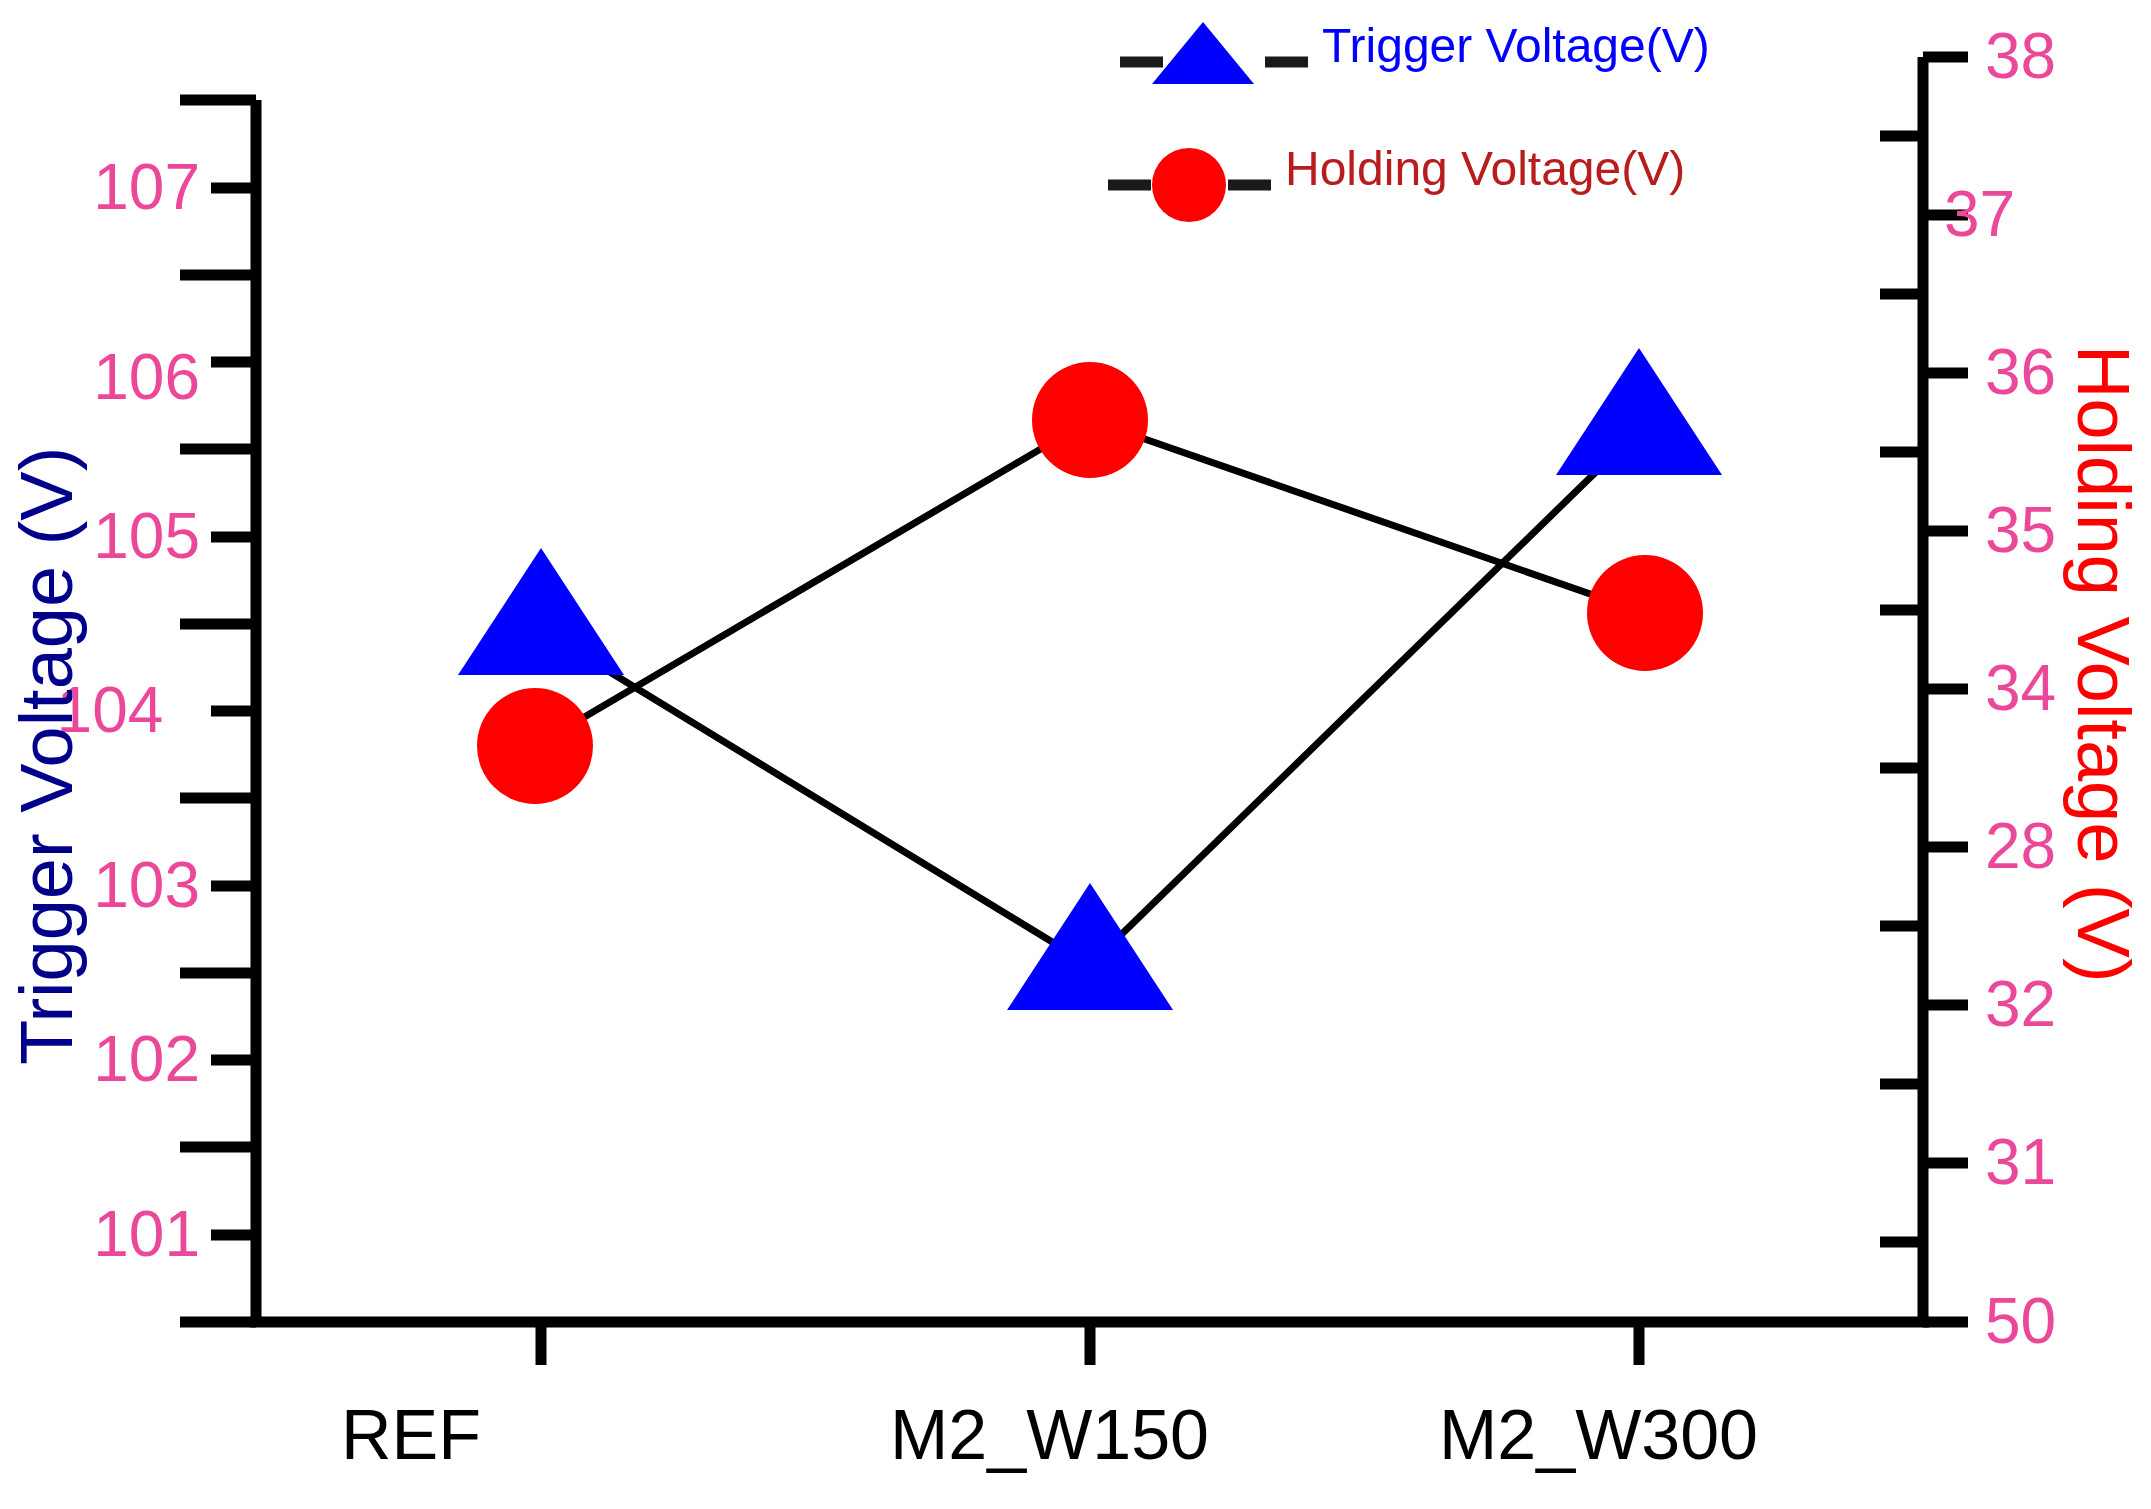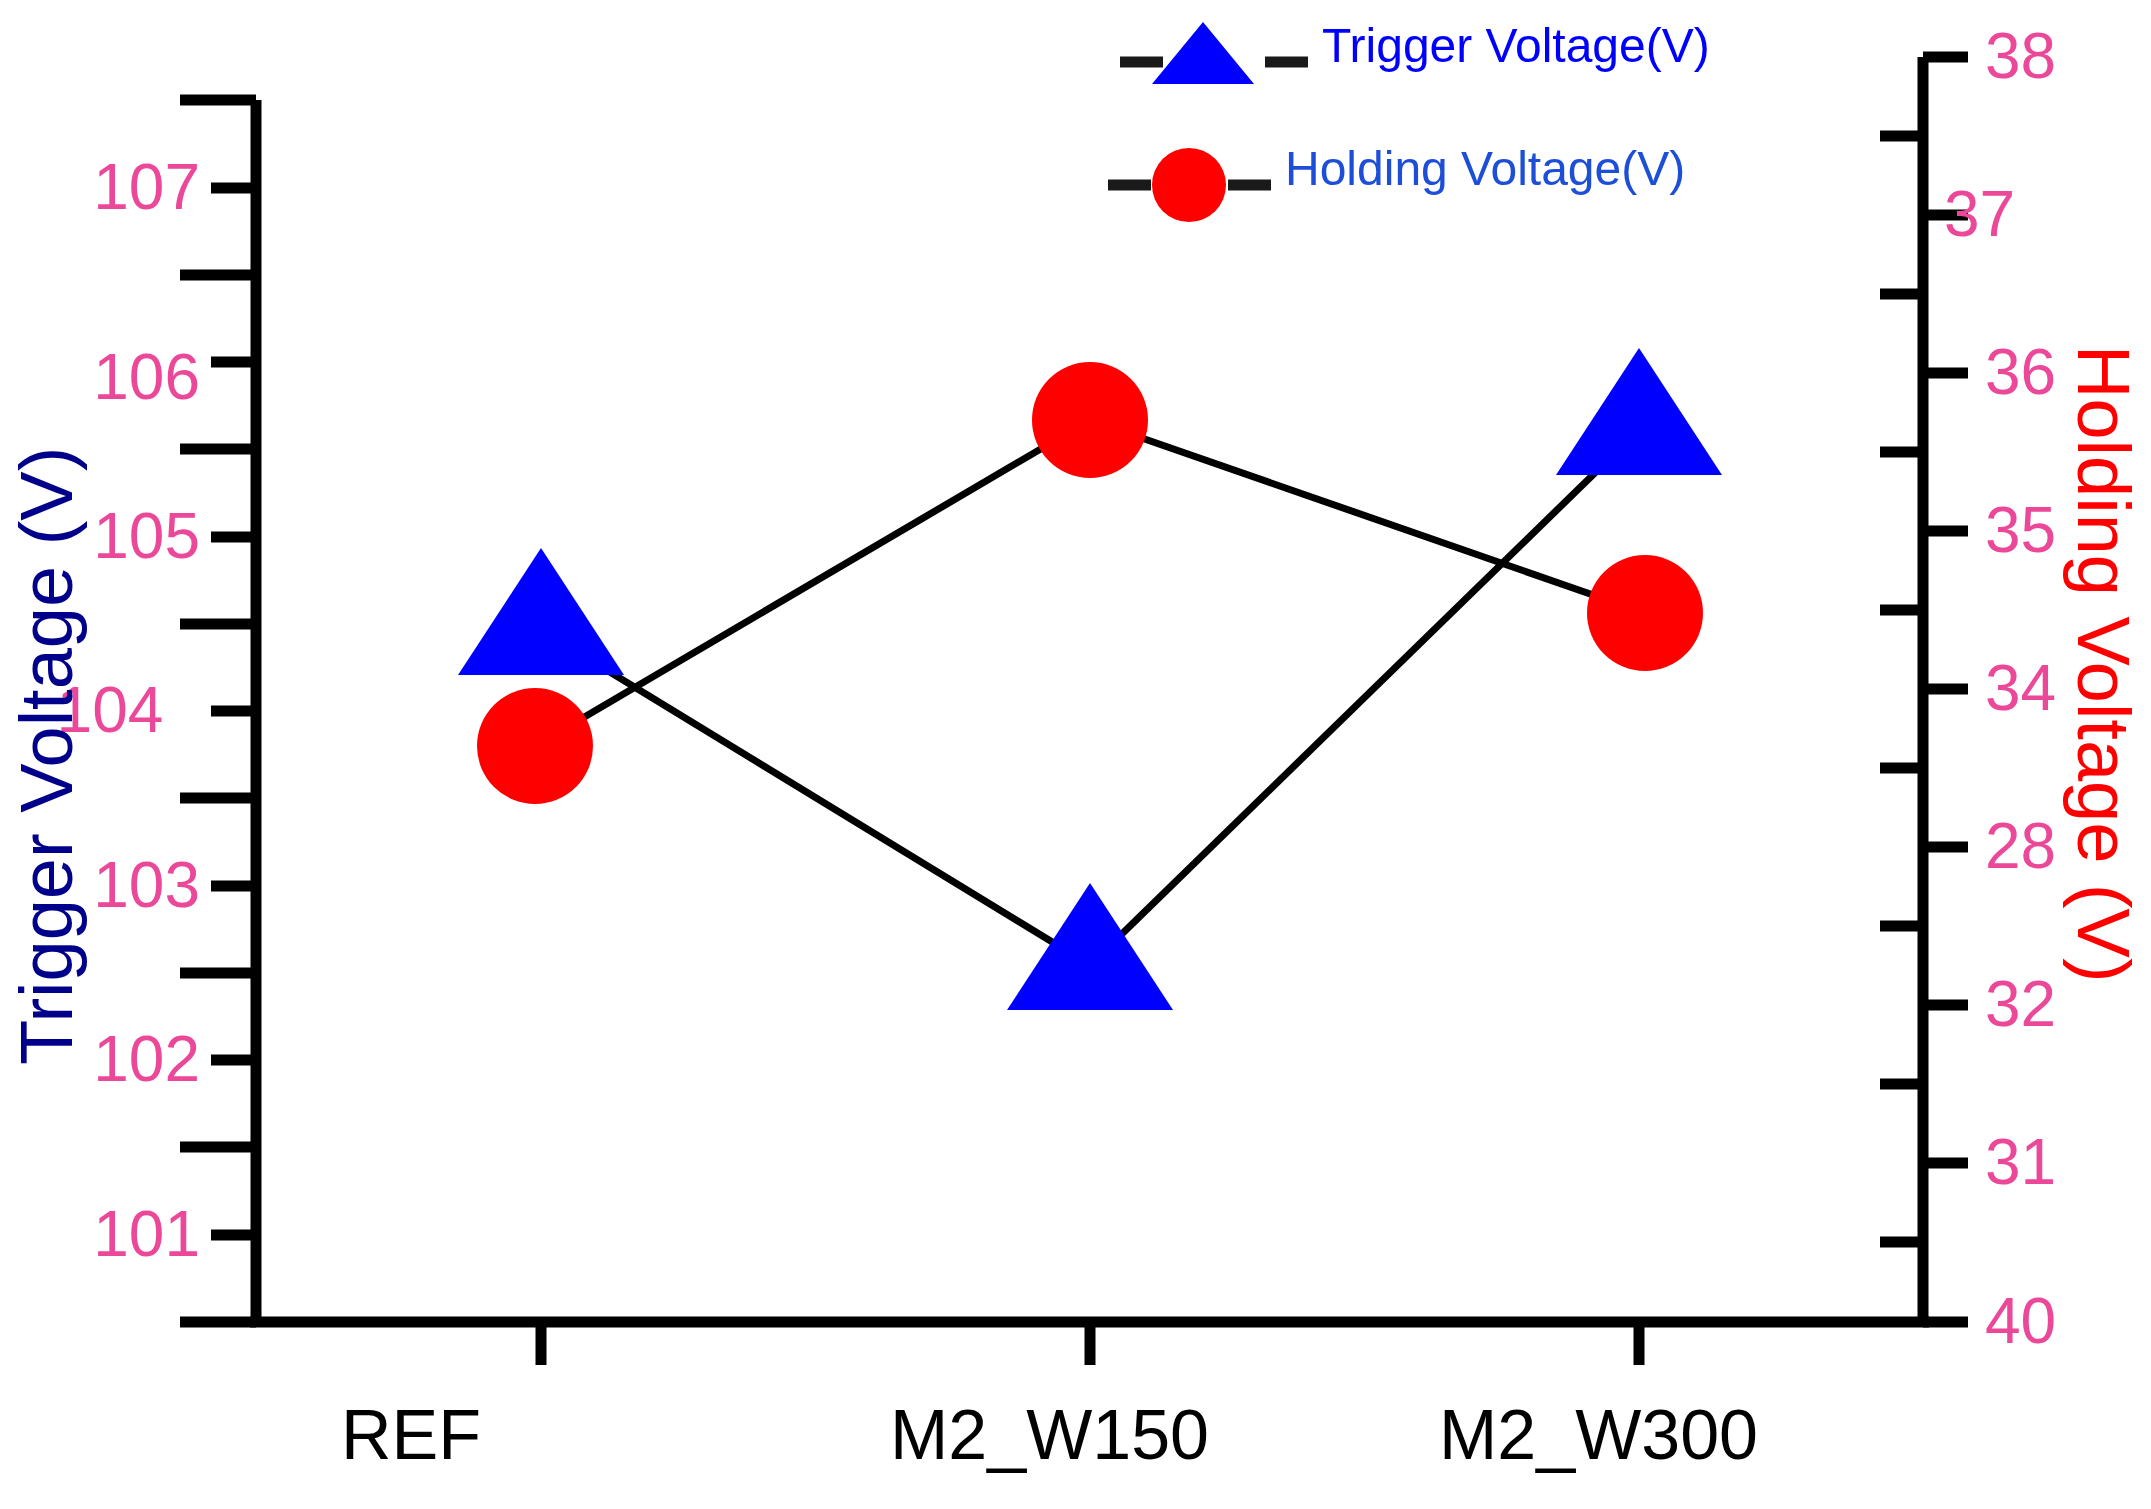--- a/index.html
+++ b/index.html
@@ -57,21 +57,21 @@
     color: #00008B;
   }
   .axis-title.right {
     color: #FF0000;
   }
   .legend-label {
     font-size: 48px;
     line-height: 1;
   }
   .legend-label.trigger { color: #0000FF; }
-  .legend-label.holding { color: #1d4ed8; }
+  .legend-label.holding { color: #b91c1c; }
 </style>
 </head>
 <body>
 
 <div id="chart-root">
 
   <svg class="svg-layer" viewBox="0 0 2151 1509" xmlns="http://www.w3.org/2000/svg">
 
     <line x1="256" y1="100" x2="256" y2="1322" stroke="#000000" stroke-width="11"></line>
 
@@ -166,21 +166,21 @@
   <div class="txt tick-label left-tick" style="left:20px; top:1202px; width:180px;">101</div>
 
   <div class="txt tick-label right-tick" style="left:1985px; top:24px;">38</div>
   <div class="txt tick-label right-tick" style="left:1944px; top:182px;">37</div>
   <div class="txt tick-label right-tick" style="left:1985px; top:340px;">36</div>
   <div class="txt tick-label right-tick" style="left:1985px; top:498px;">35</div>
   <div class="txt tick-label right-tick" style="left:1985px; top:656px;">34</div>
   <div class="txt tick-label right-tick" style="left:1985px; top:814px;">28</div>
   <div class="txt tick-label right-tick" style="left:1985px; top:972px;">32</div>
   <div class="txt tick-label right-tick" style="left:1985px; top:1130px;">31</div>
-  <div class="txt tick-label right-tick" style="left:1985px; top:1289px;">40</div>
+  <div class="txt tick-label right-tick" style="left:1985px; top:1289px;">50</div>
 
   <div class="txt cat-label" style="left:341px; top:1400px; width:400px;">REF</div>
   <div class="txt cat-label" style="left:890px; top:1400px; width:400px;">M2_W150</div>
   <div class="txt cat-label" style="left:1439px; top:1400px; width:400px;">M2_W300</div>
 
   <div class="txt axis-title left" style="left:10px; top:1065px; transform: rotate(-90deg);">Trigger Voltage (V)</div>
 
   <div class="txt axis-title right" style="left:2140px; top:345px; transform: rotate(90deg);">Holding Voltage (V)</div>
 
   <div class="txt legend-label trigger" style="left:1322px; top:22px;">Trigger Voltage(V)</div>

